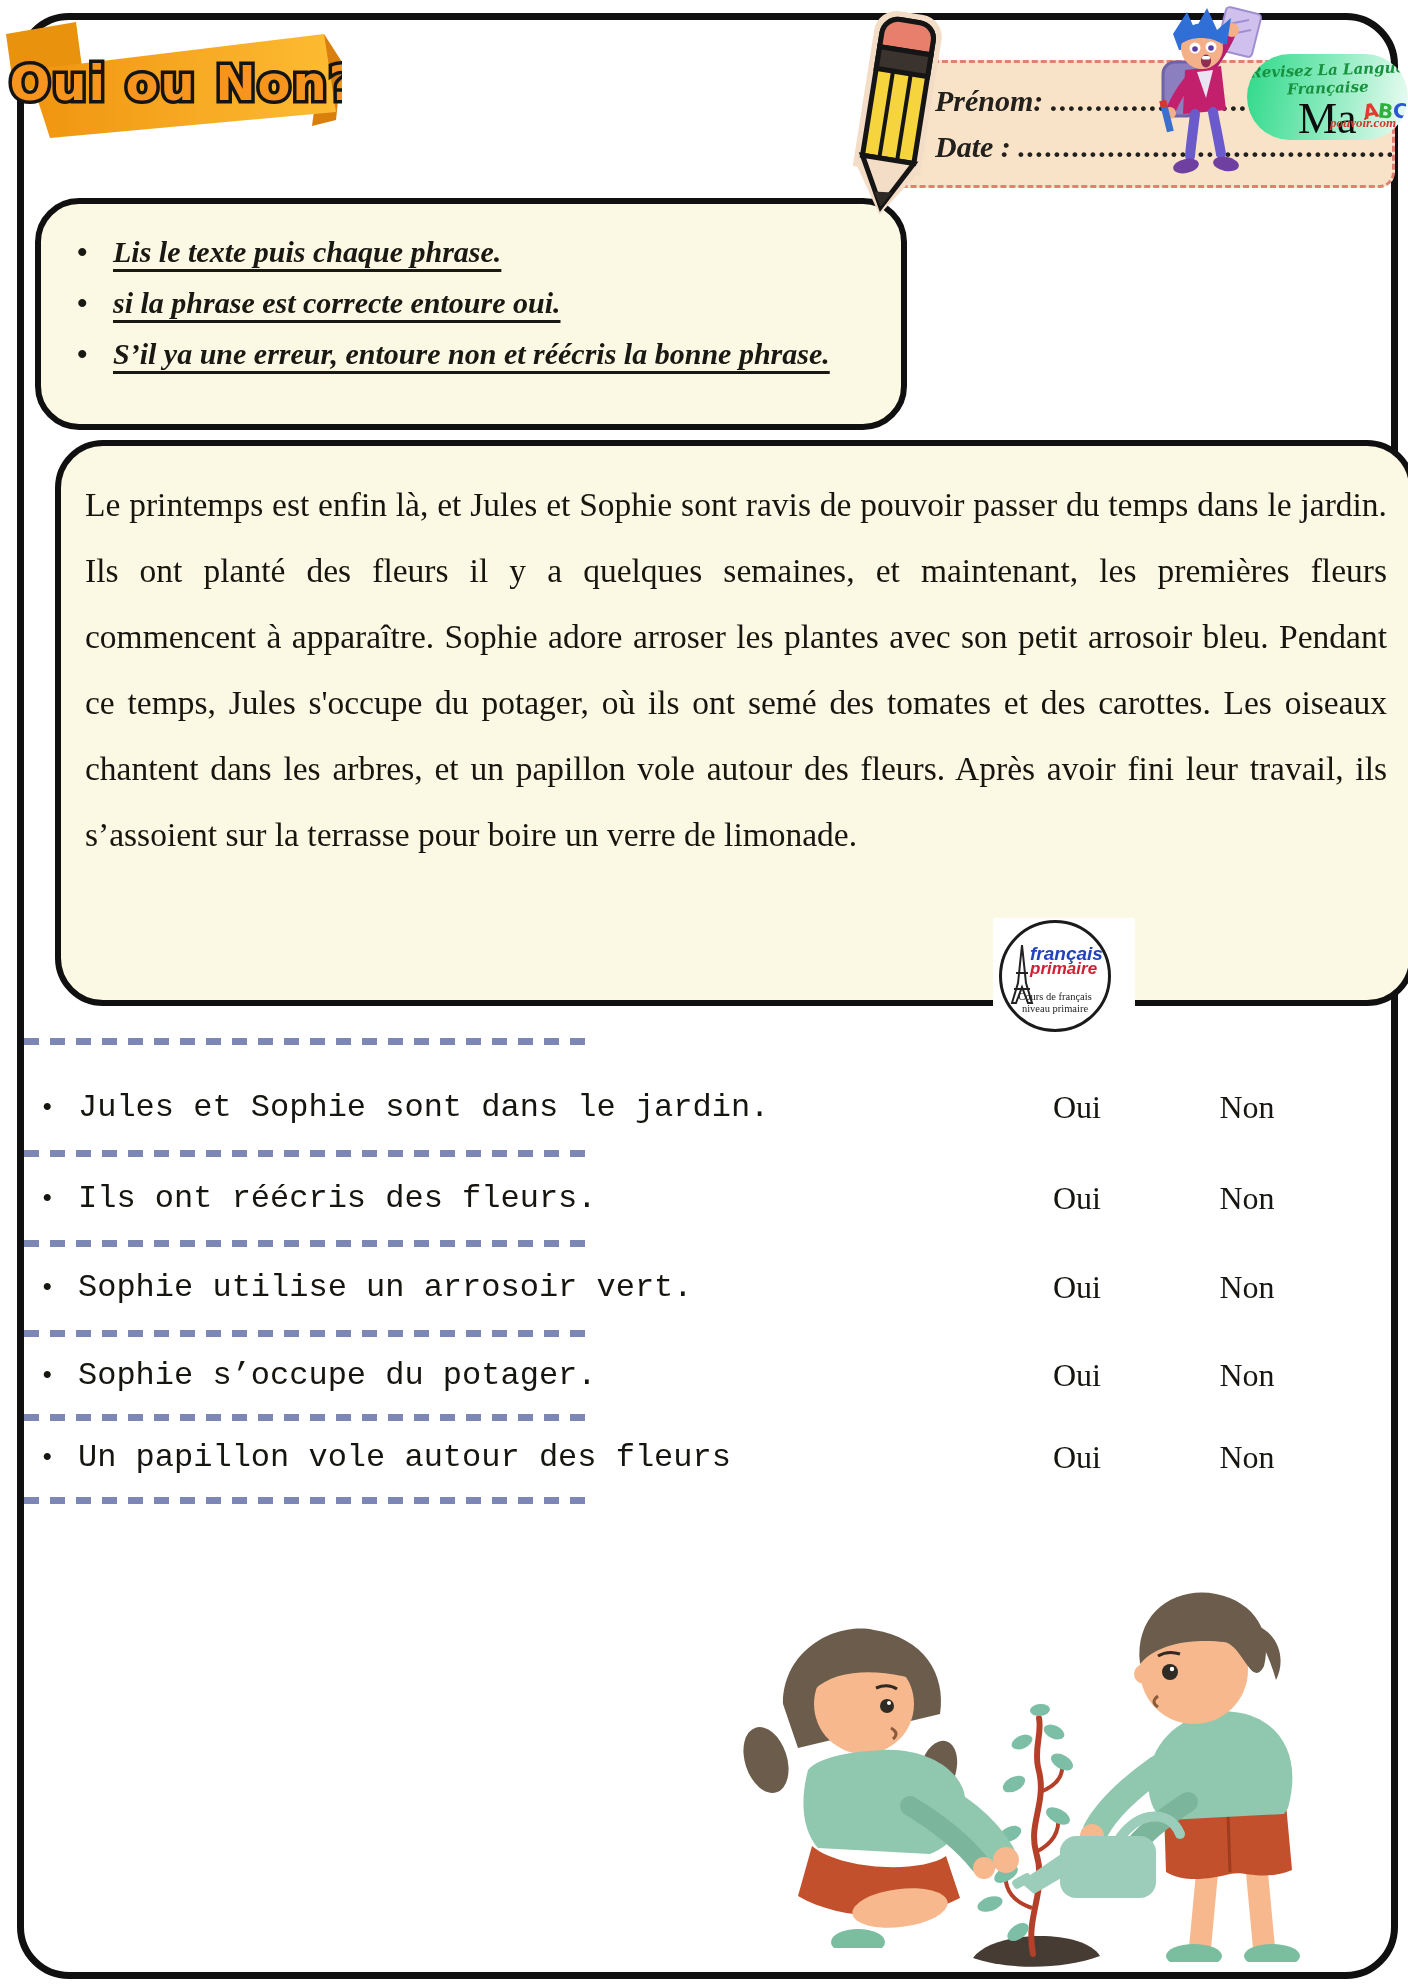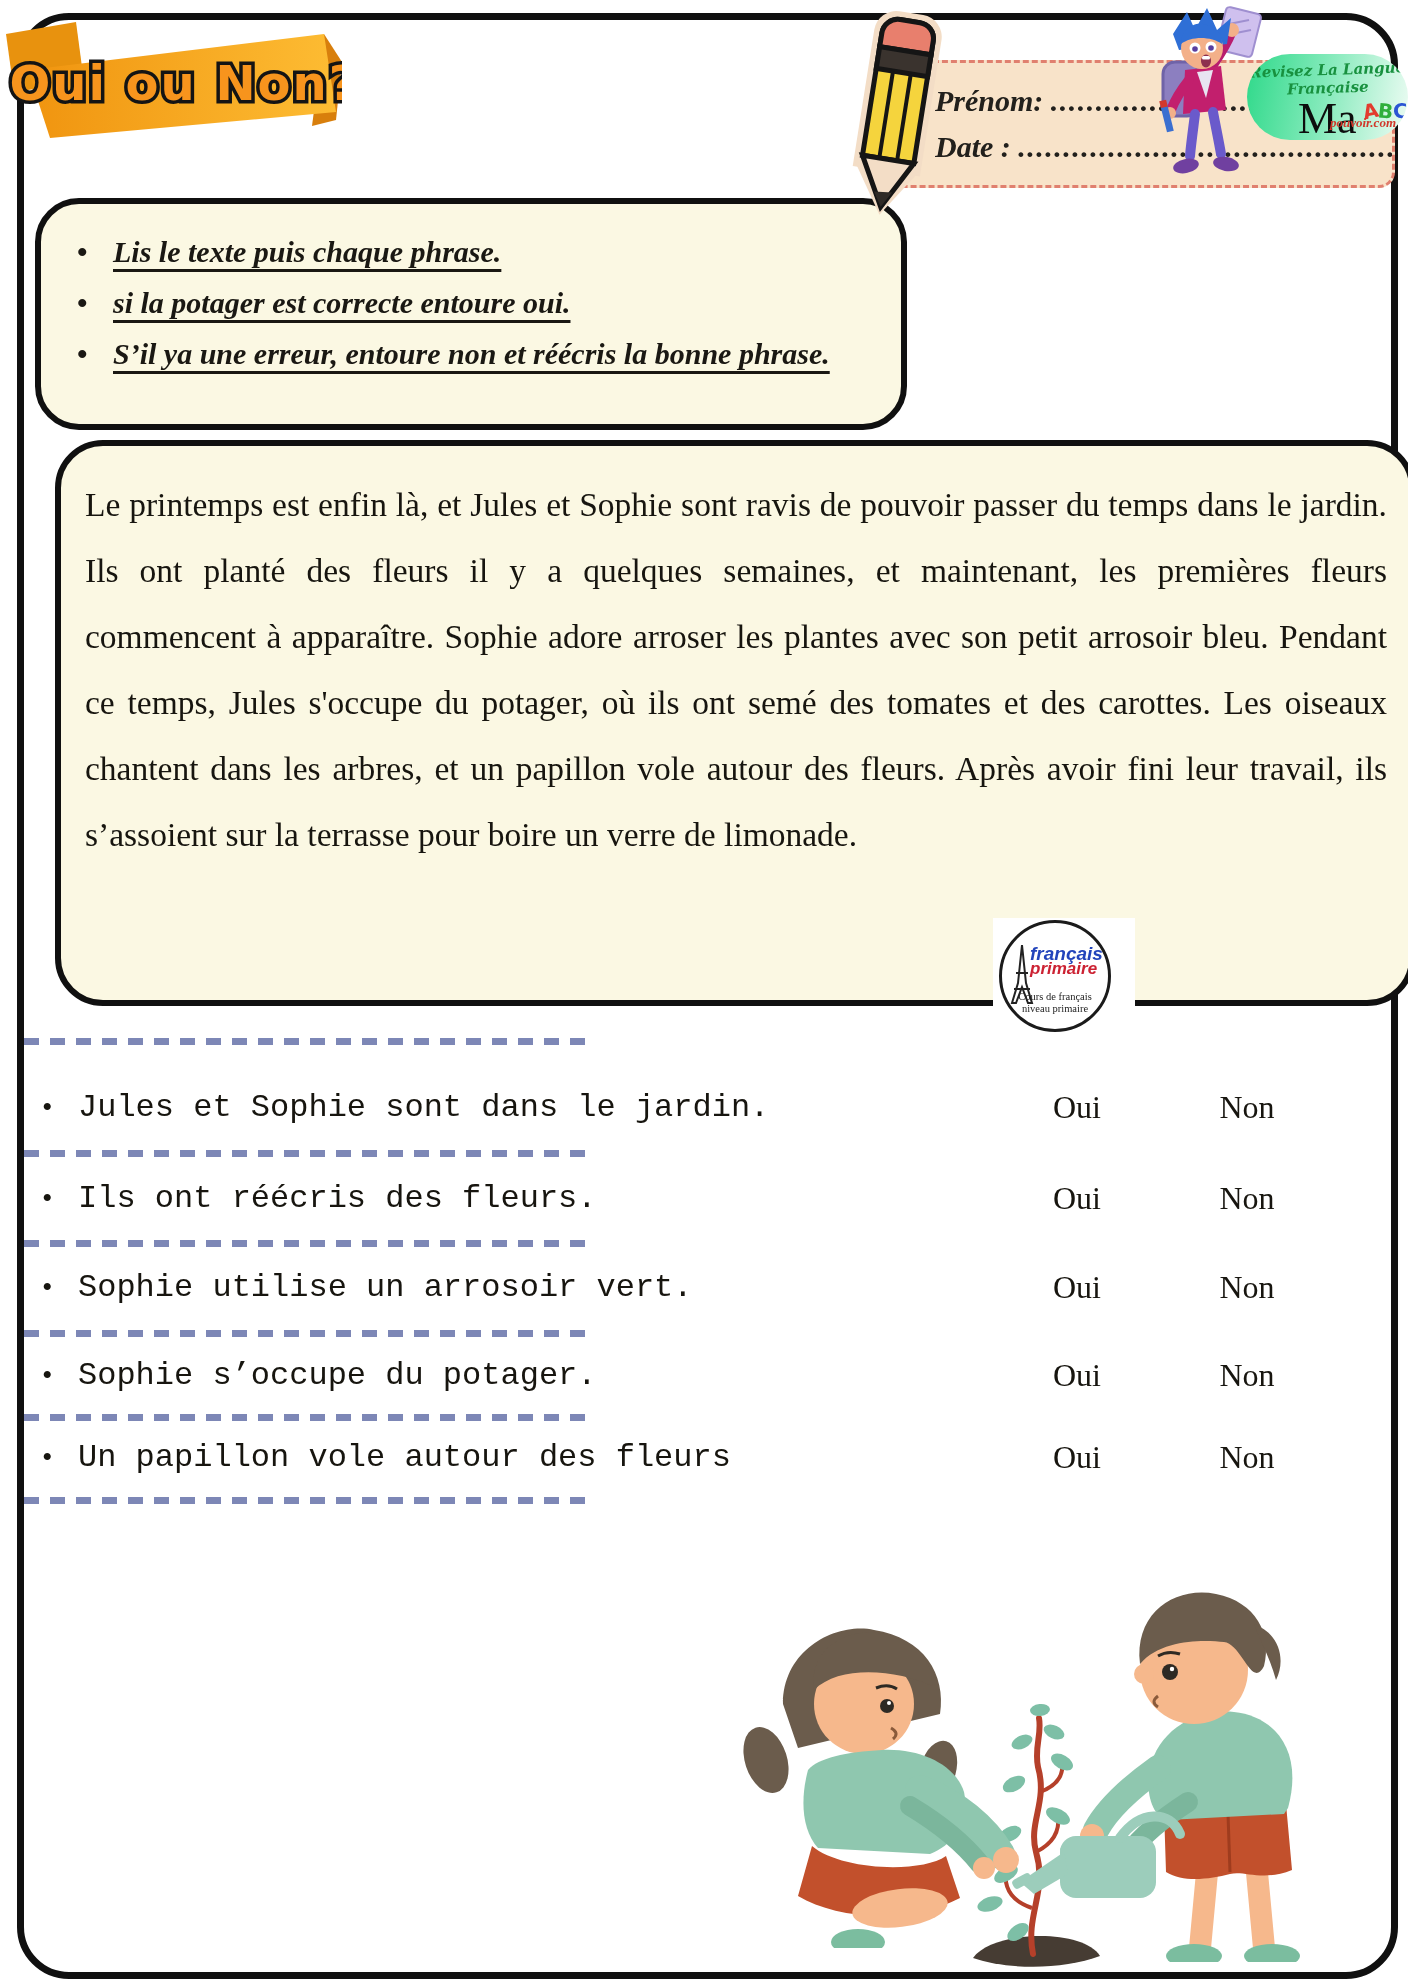--- a/index.html
+++ b/index.html
@@ -160,21 +160,21 @@
     <div class="brand-site">pouvoir.com</div>
   </div>
 
   <div class="instr-box">
     <div class="instr-item">
       <span class="instr-bullet">•</span>
       <span class="instr-text">Lis le texte puis chaque phrase.</span>
     </div>
     <div class="instr-item">
       <span class="instr-bullet">•</span>
-      <span class="instr-text">si la potager est correcte entoure oui.</span>
+      <span class="instr-text">si la phrase est correcte entoure oui.</span>
     </div>
     <div class="instr-item">
       <span class="instr-bullet">•</span>
       <span class="instr-text">S’il ya une erreur, entoure non et réécris la bonne phrase.</span>
     </div>
   </div>
 
   <div class="passage-box">
     <p class="passage">Le printemps est enfin là, et Jules et Sophie sont ravis de pouvoir passer du temps dans le jardin. Ils ont planté des fleurs il y a quelques semaines, et maintenant, les premières fleurs commencent à apparaître. Sophie adore arroser les plantes avec son petit arrosoir bleu. Pendant ce temps, Jules s'occupe du potager, où ils ont semé des tomates et des carottes. Les oiseaux chantent dans les arbres, et un papillon vole autour des fleurs. Après avoir fini leur travail, ils s’assoient sur la terrasse pour boire un verre de limonade.</p>
   </div>

